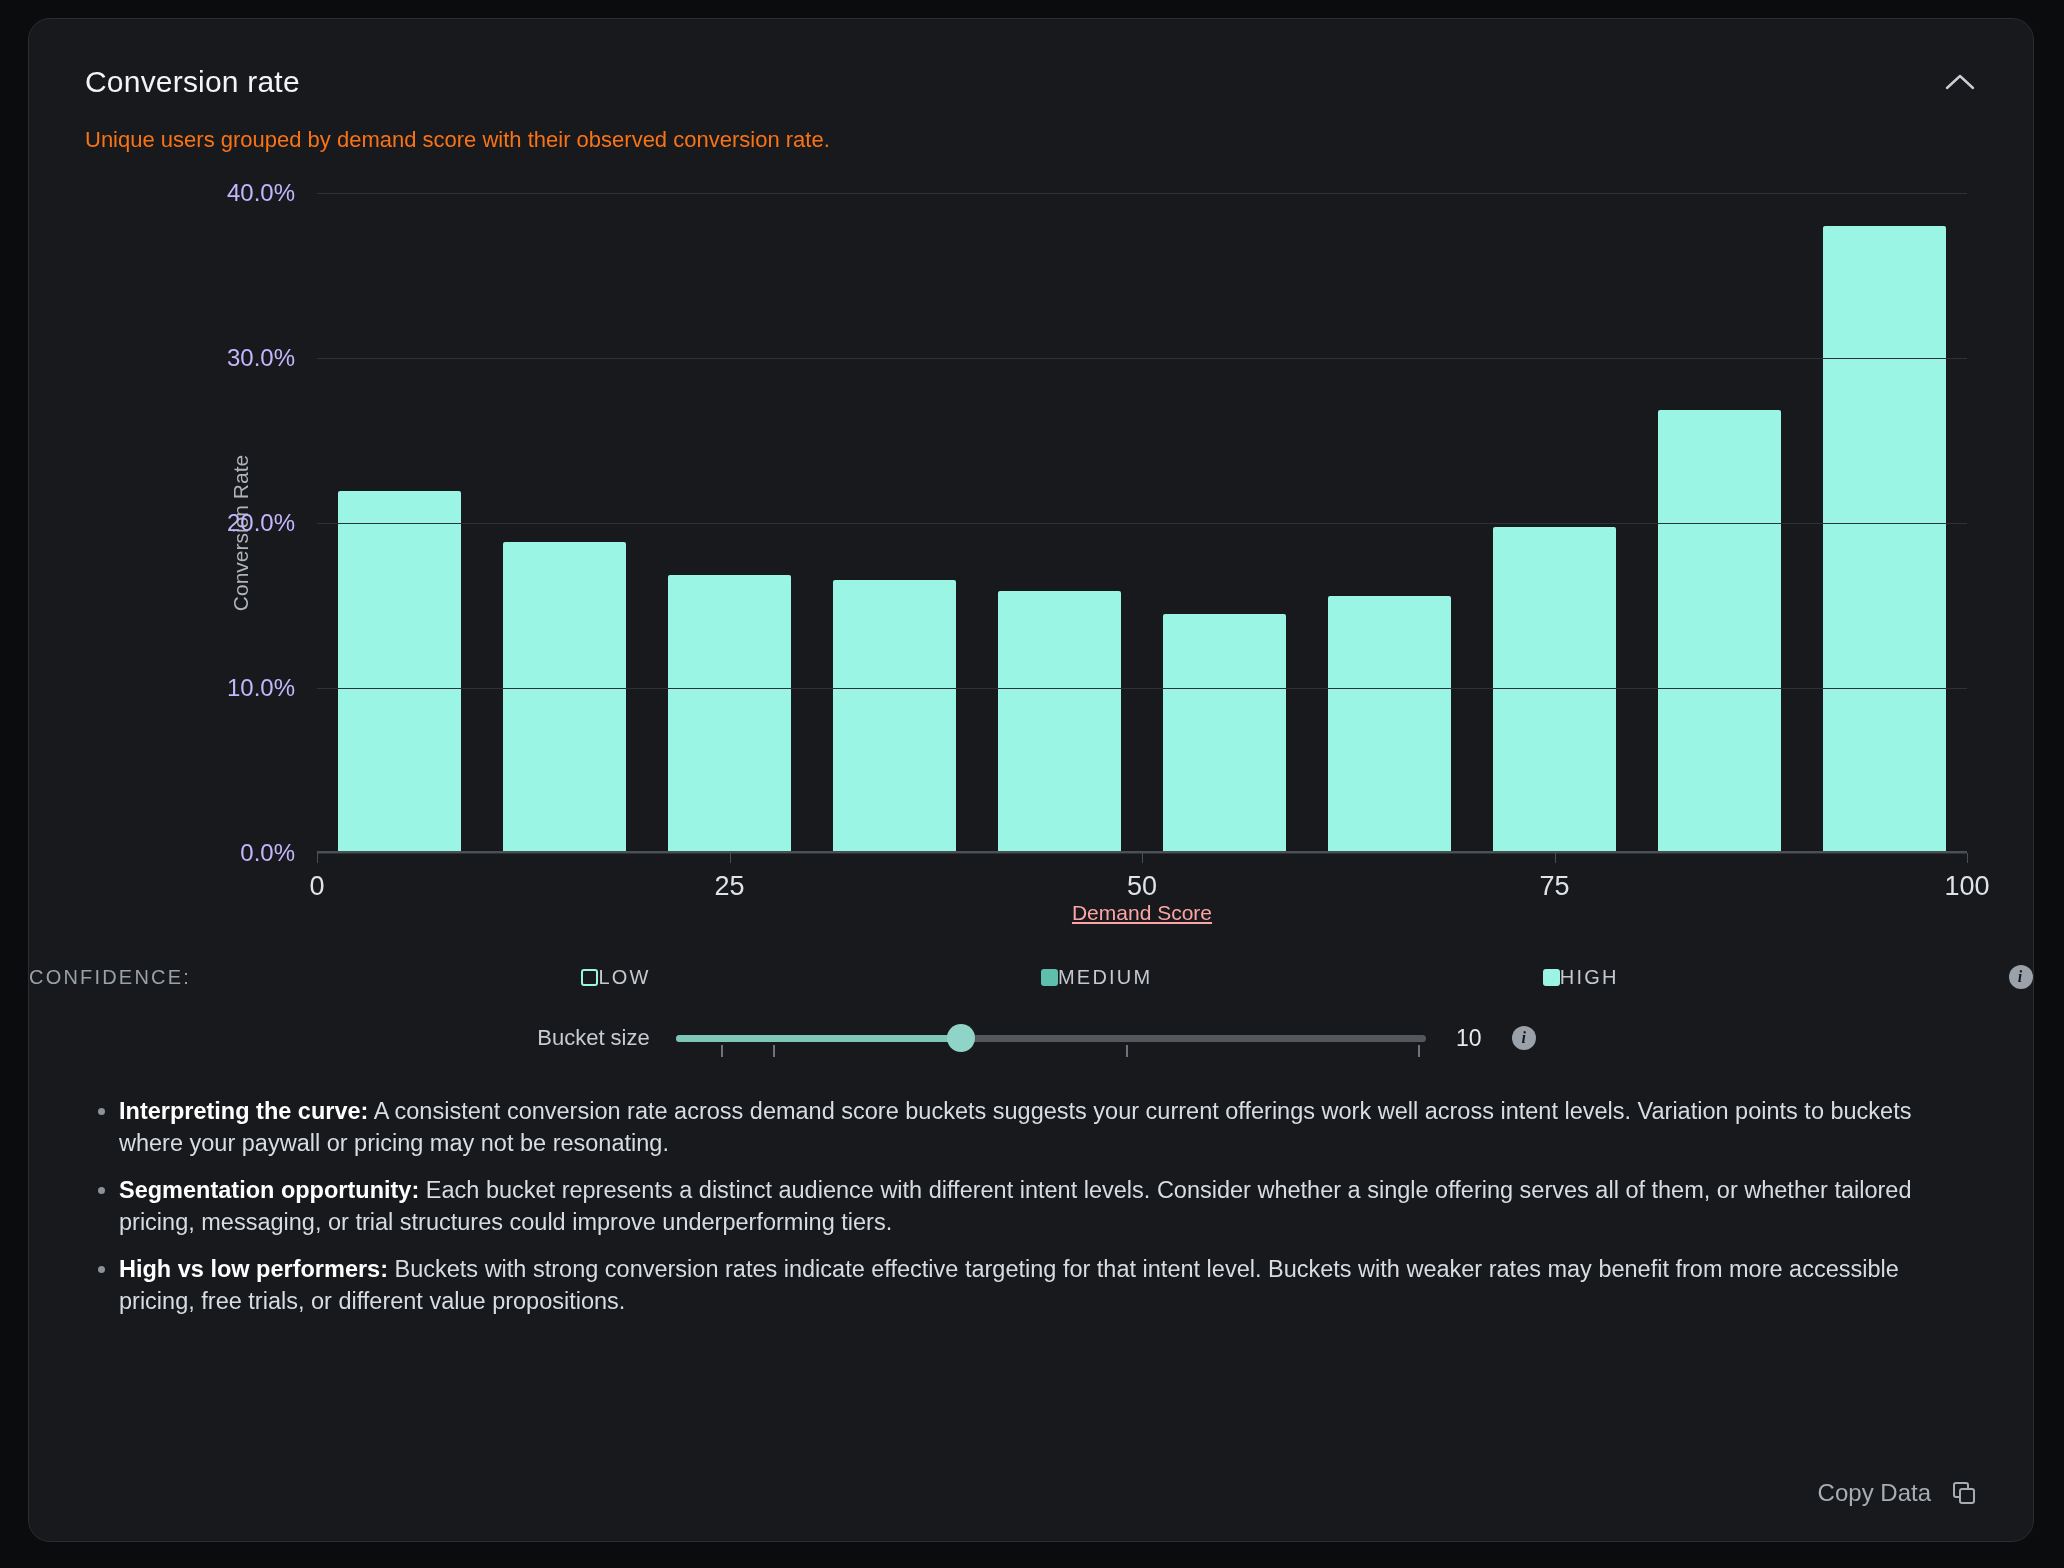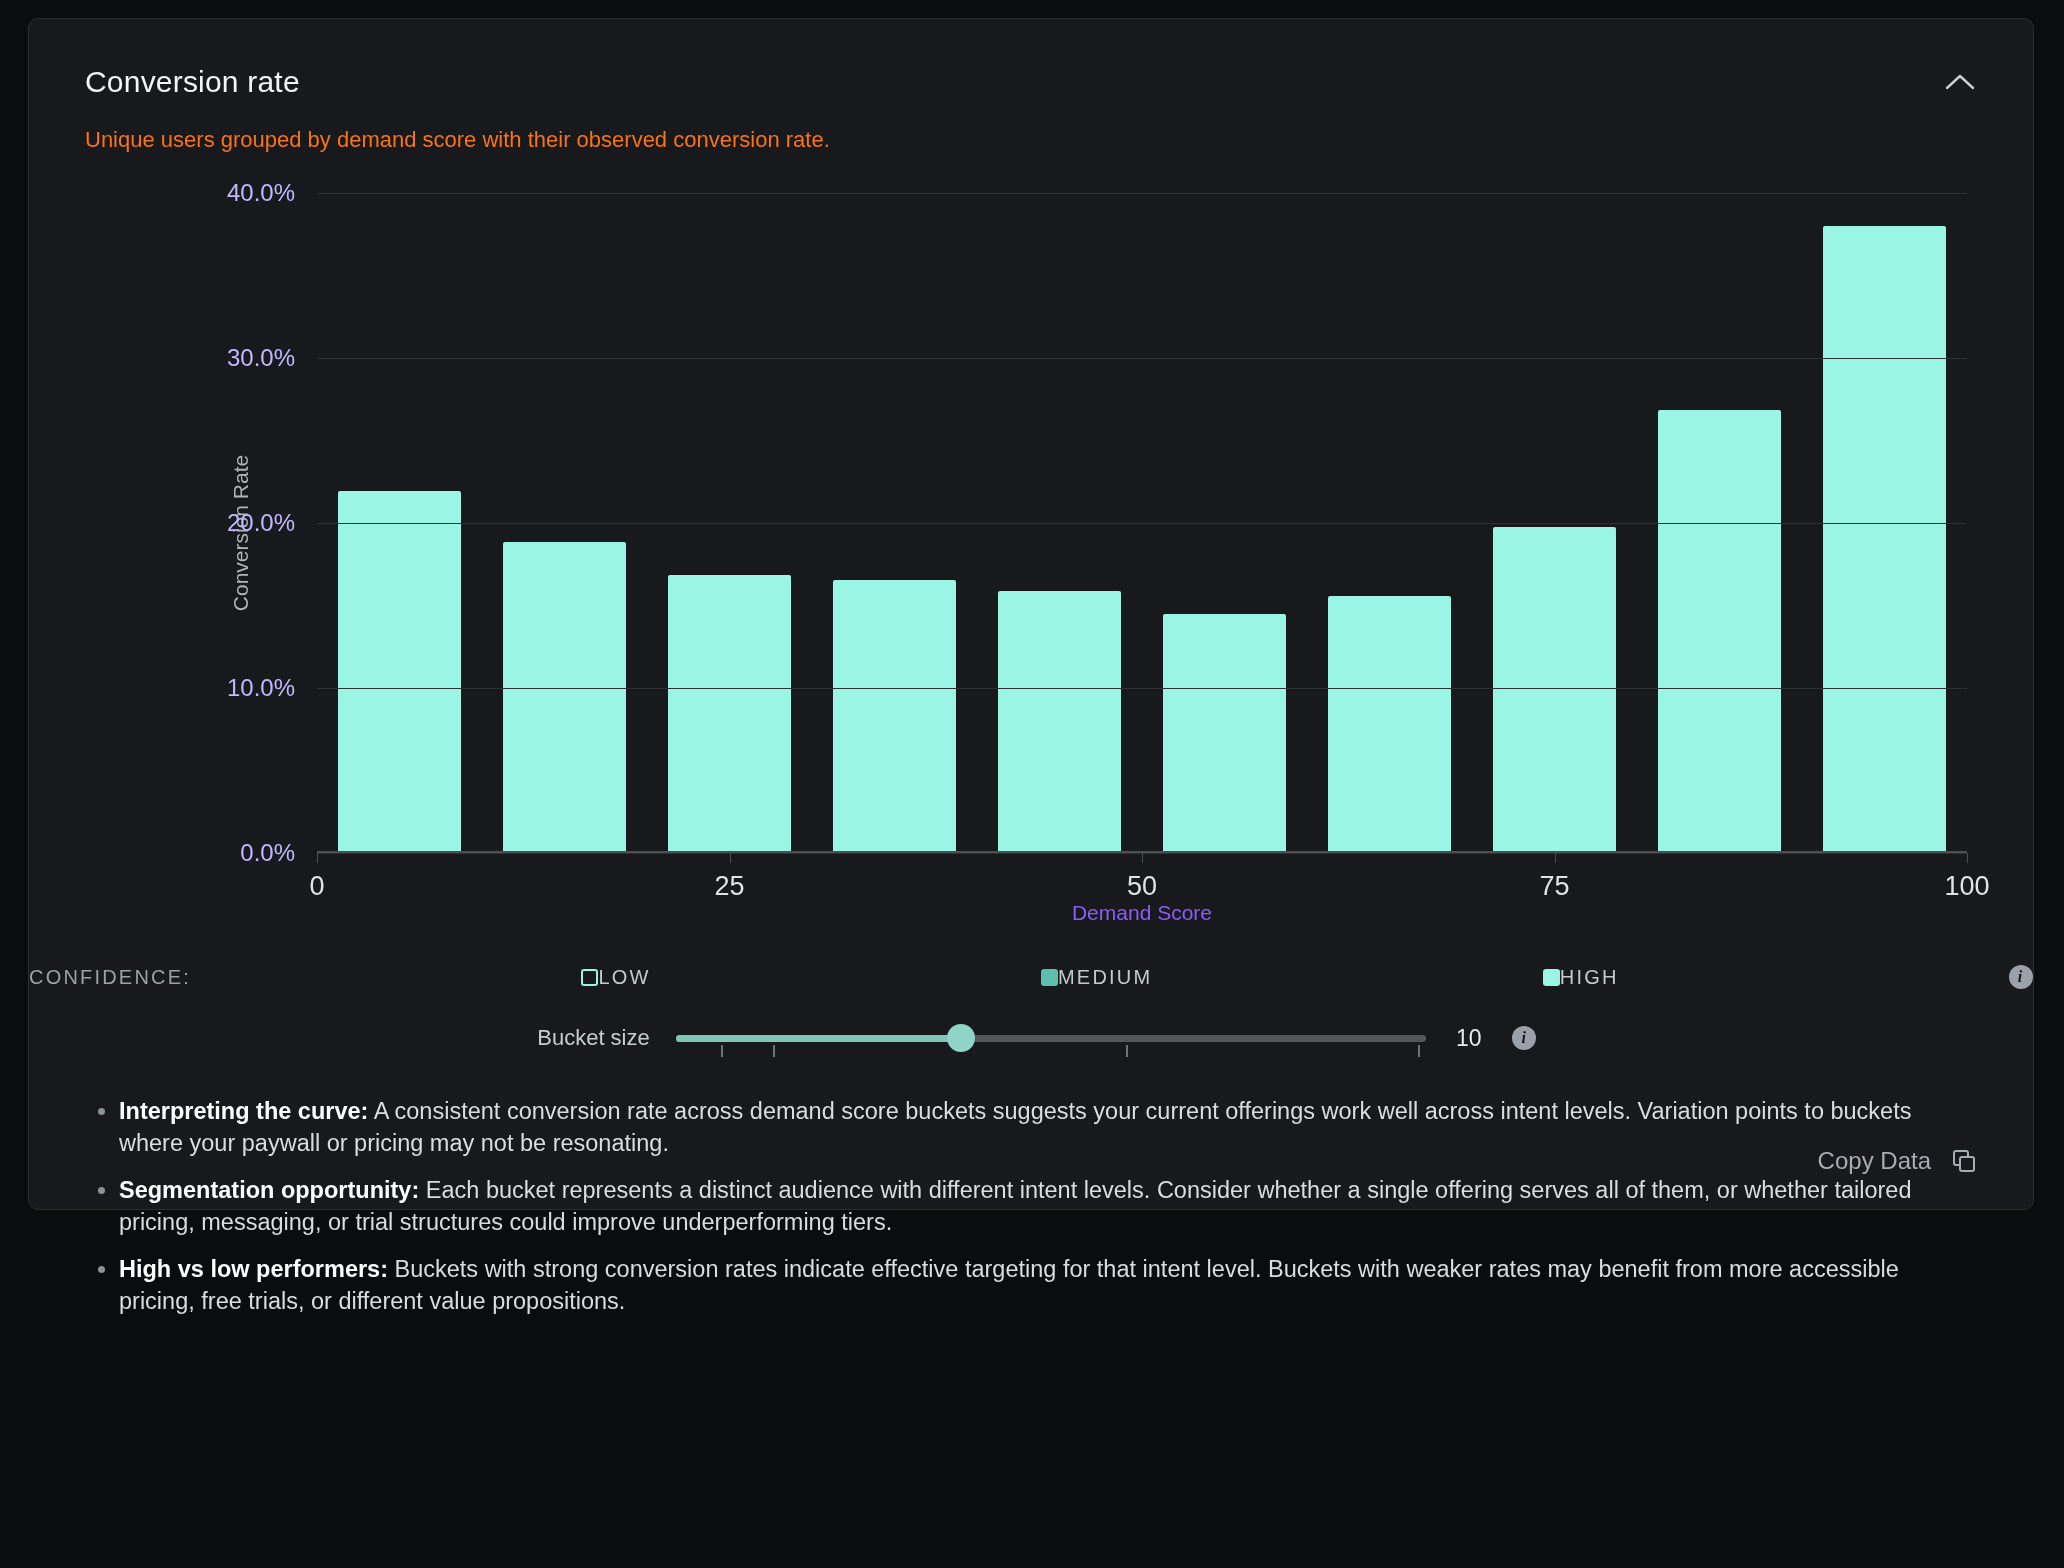--- a/index.html
+++ b/index.html
@@ -11,24 +11,24 @@
   body {
     width: 2064px;
     height: 1568px;
     overflow: hidden;
   }
   .card {
     position: absolute;
     left: 28px;
     top: 18px;
     width: 2006px;
-    height: 1192px;
+    height: 1524px;
     background: #17191c;
     border: 1px solid #2a2d31;
-    border-radius: 10px;
+    border-radius: 22px;
     box-sizing: border-box;
   }
   .card-header {
     position: relative;
     padding: 46px 56px 0 56px;
   }
   .card-title {
     color: #f2f4f5;
     font-size: 30px;
     letter-spacing: .2px;
@@ -130,22 +130,23 @@
     color: #aeb4ba;
     font-size: 21px;
     white-space: nowrap;
   }
   .xlabel {
     position: absolute;
     left: 232px;
     right: 10px;
     top: 718px;
     text-align: center;
-    color: #8b5cf6;
+    color: #fca5a5;
     font-size: 21px;
+    text-decoration: underline;
   }
 
   
   .legend {
     margin-top: 82px;
     display: flex;
     align-items: center;
     justify-content: space-between;
     gap: 16px;
     color: #9aa1a8;

